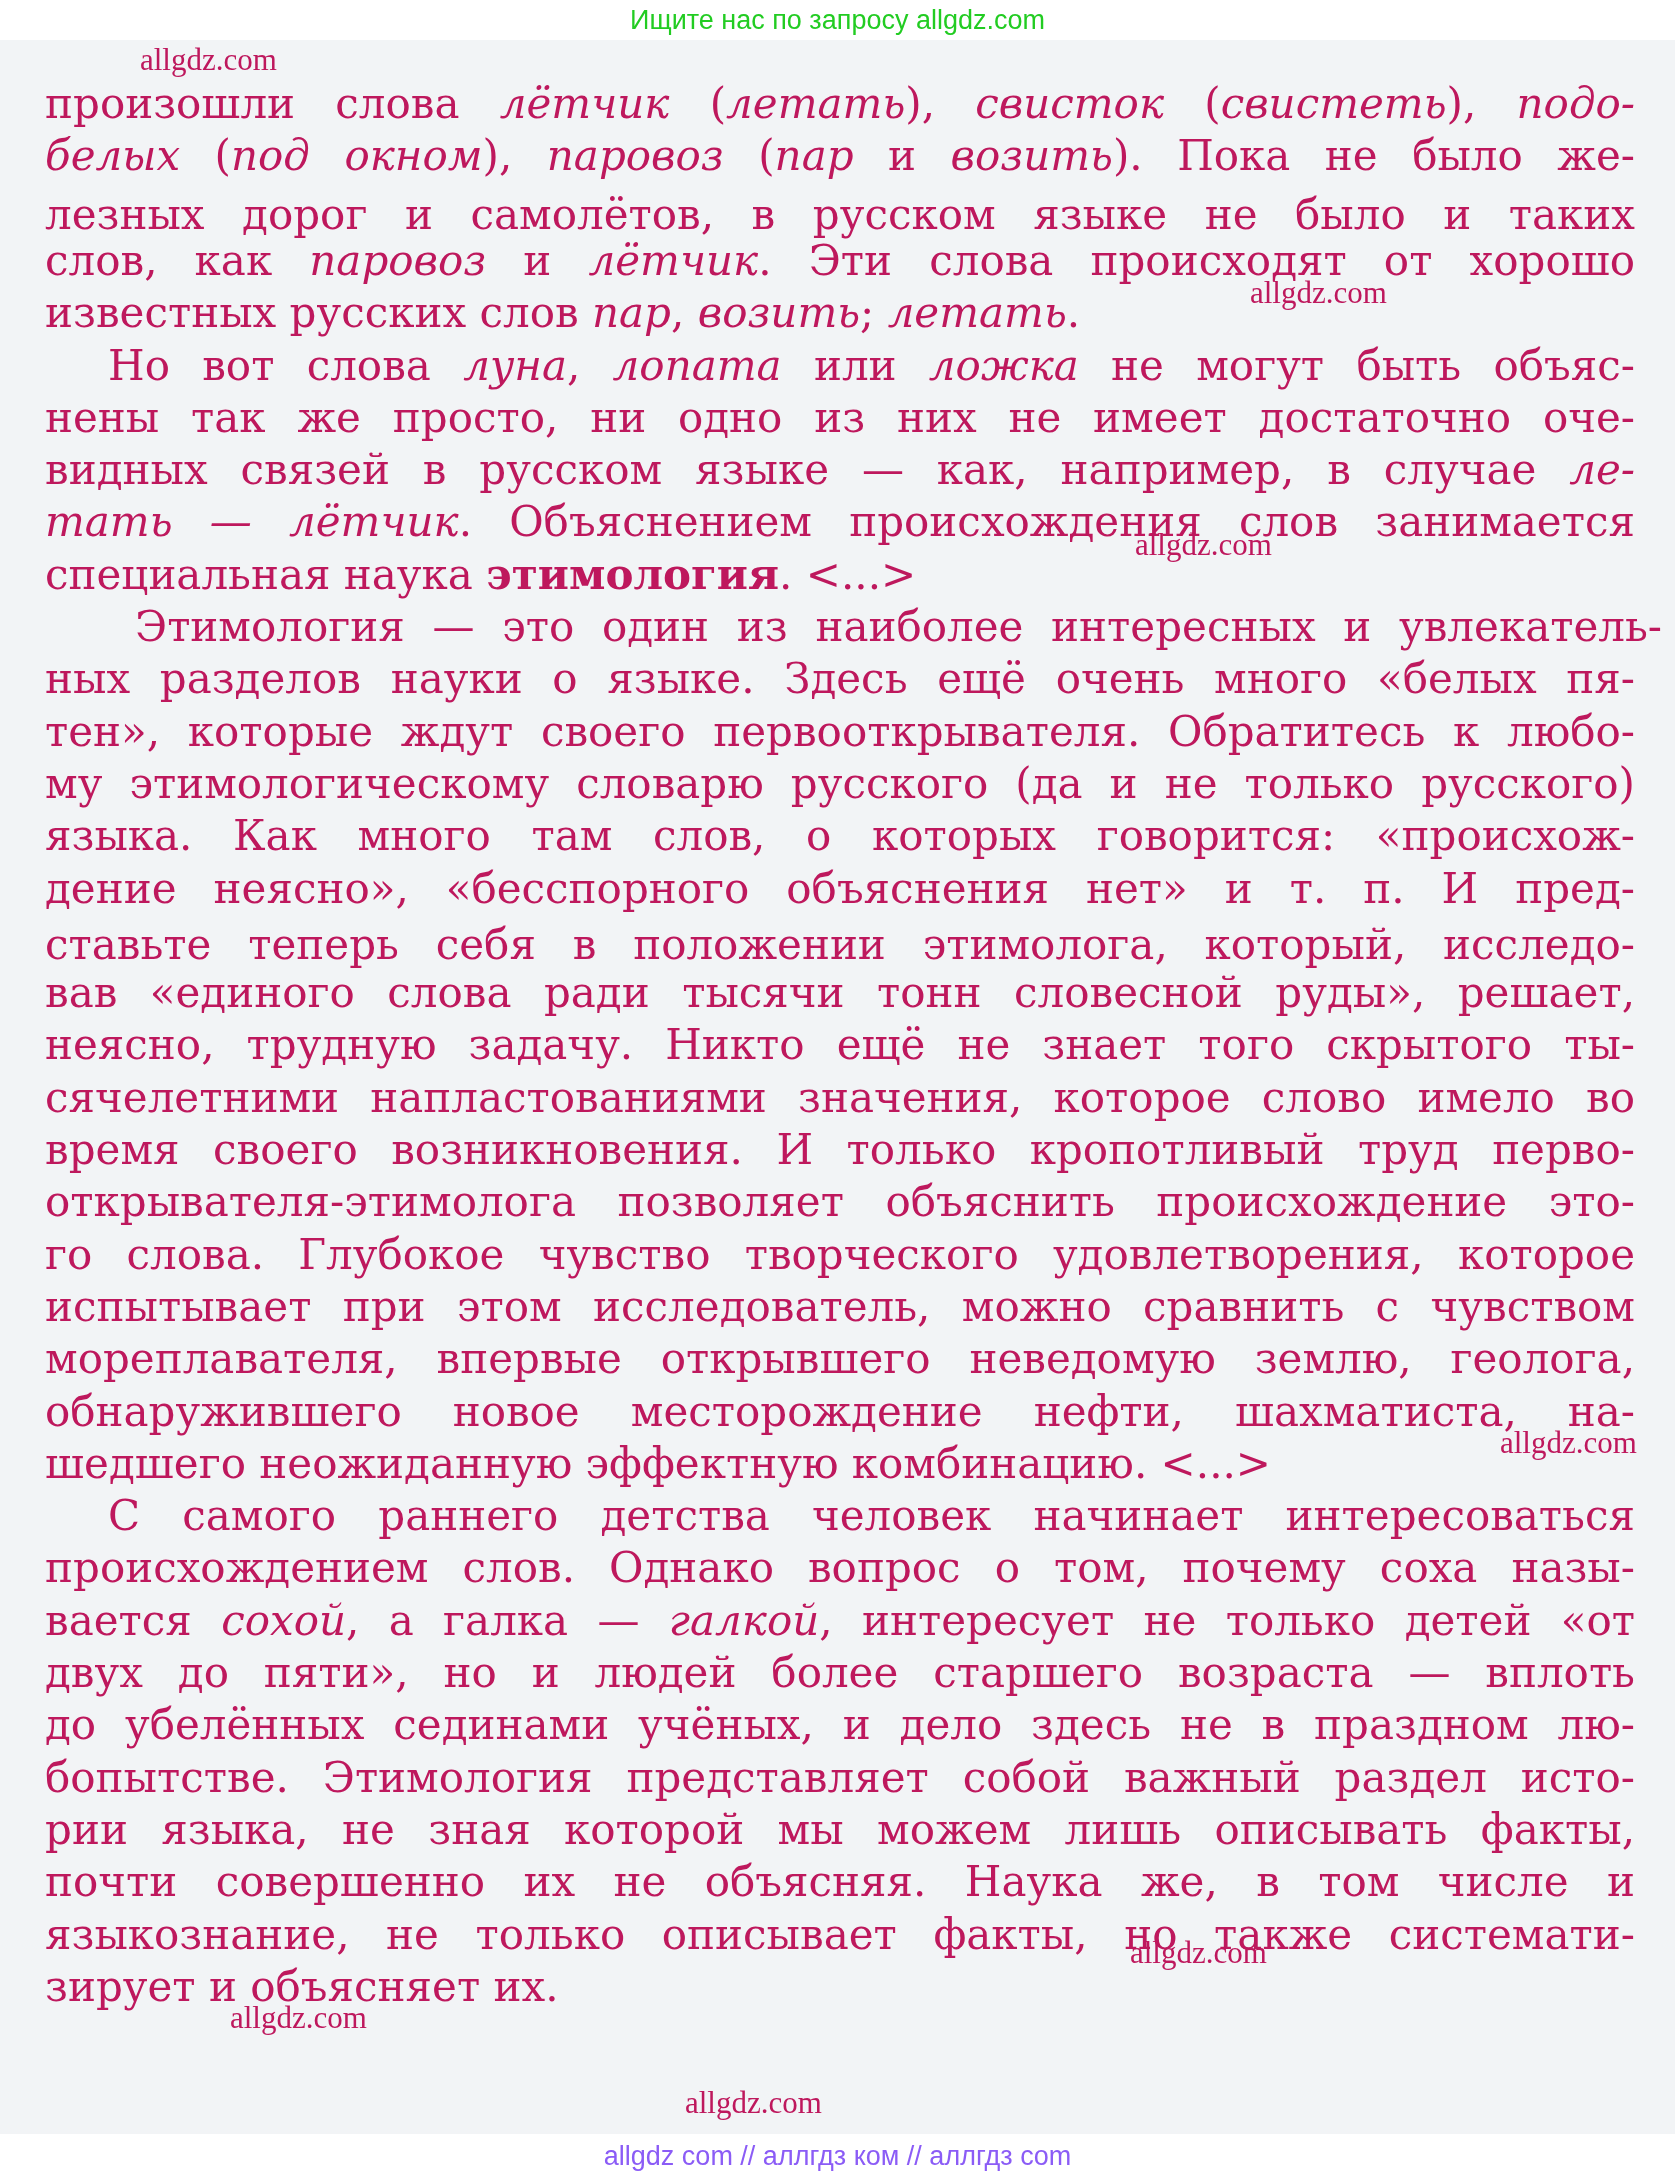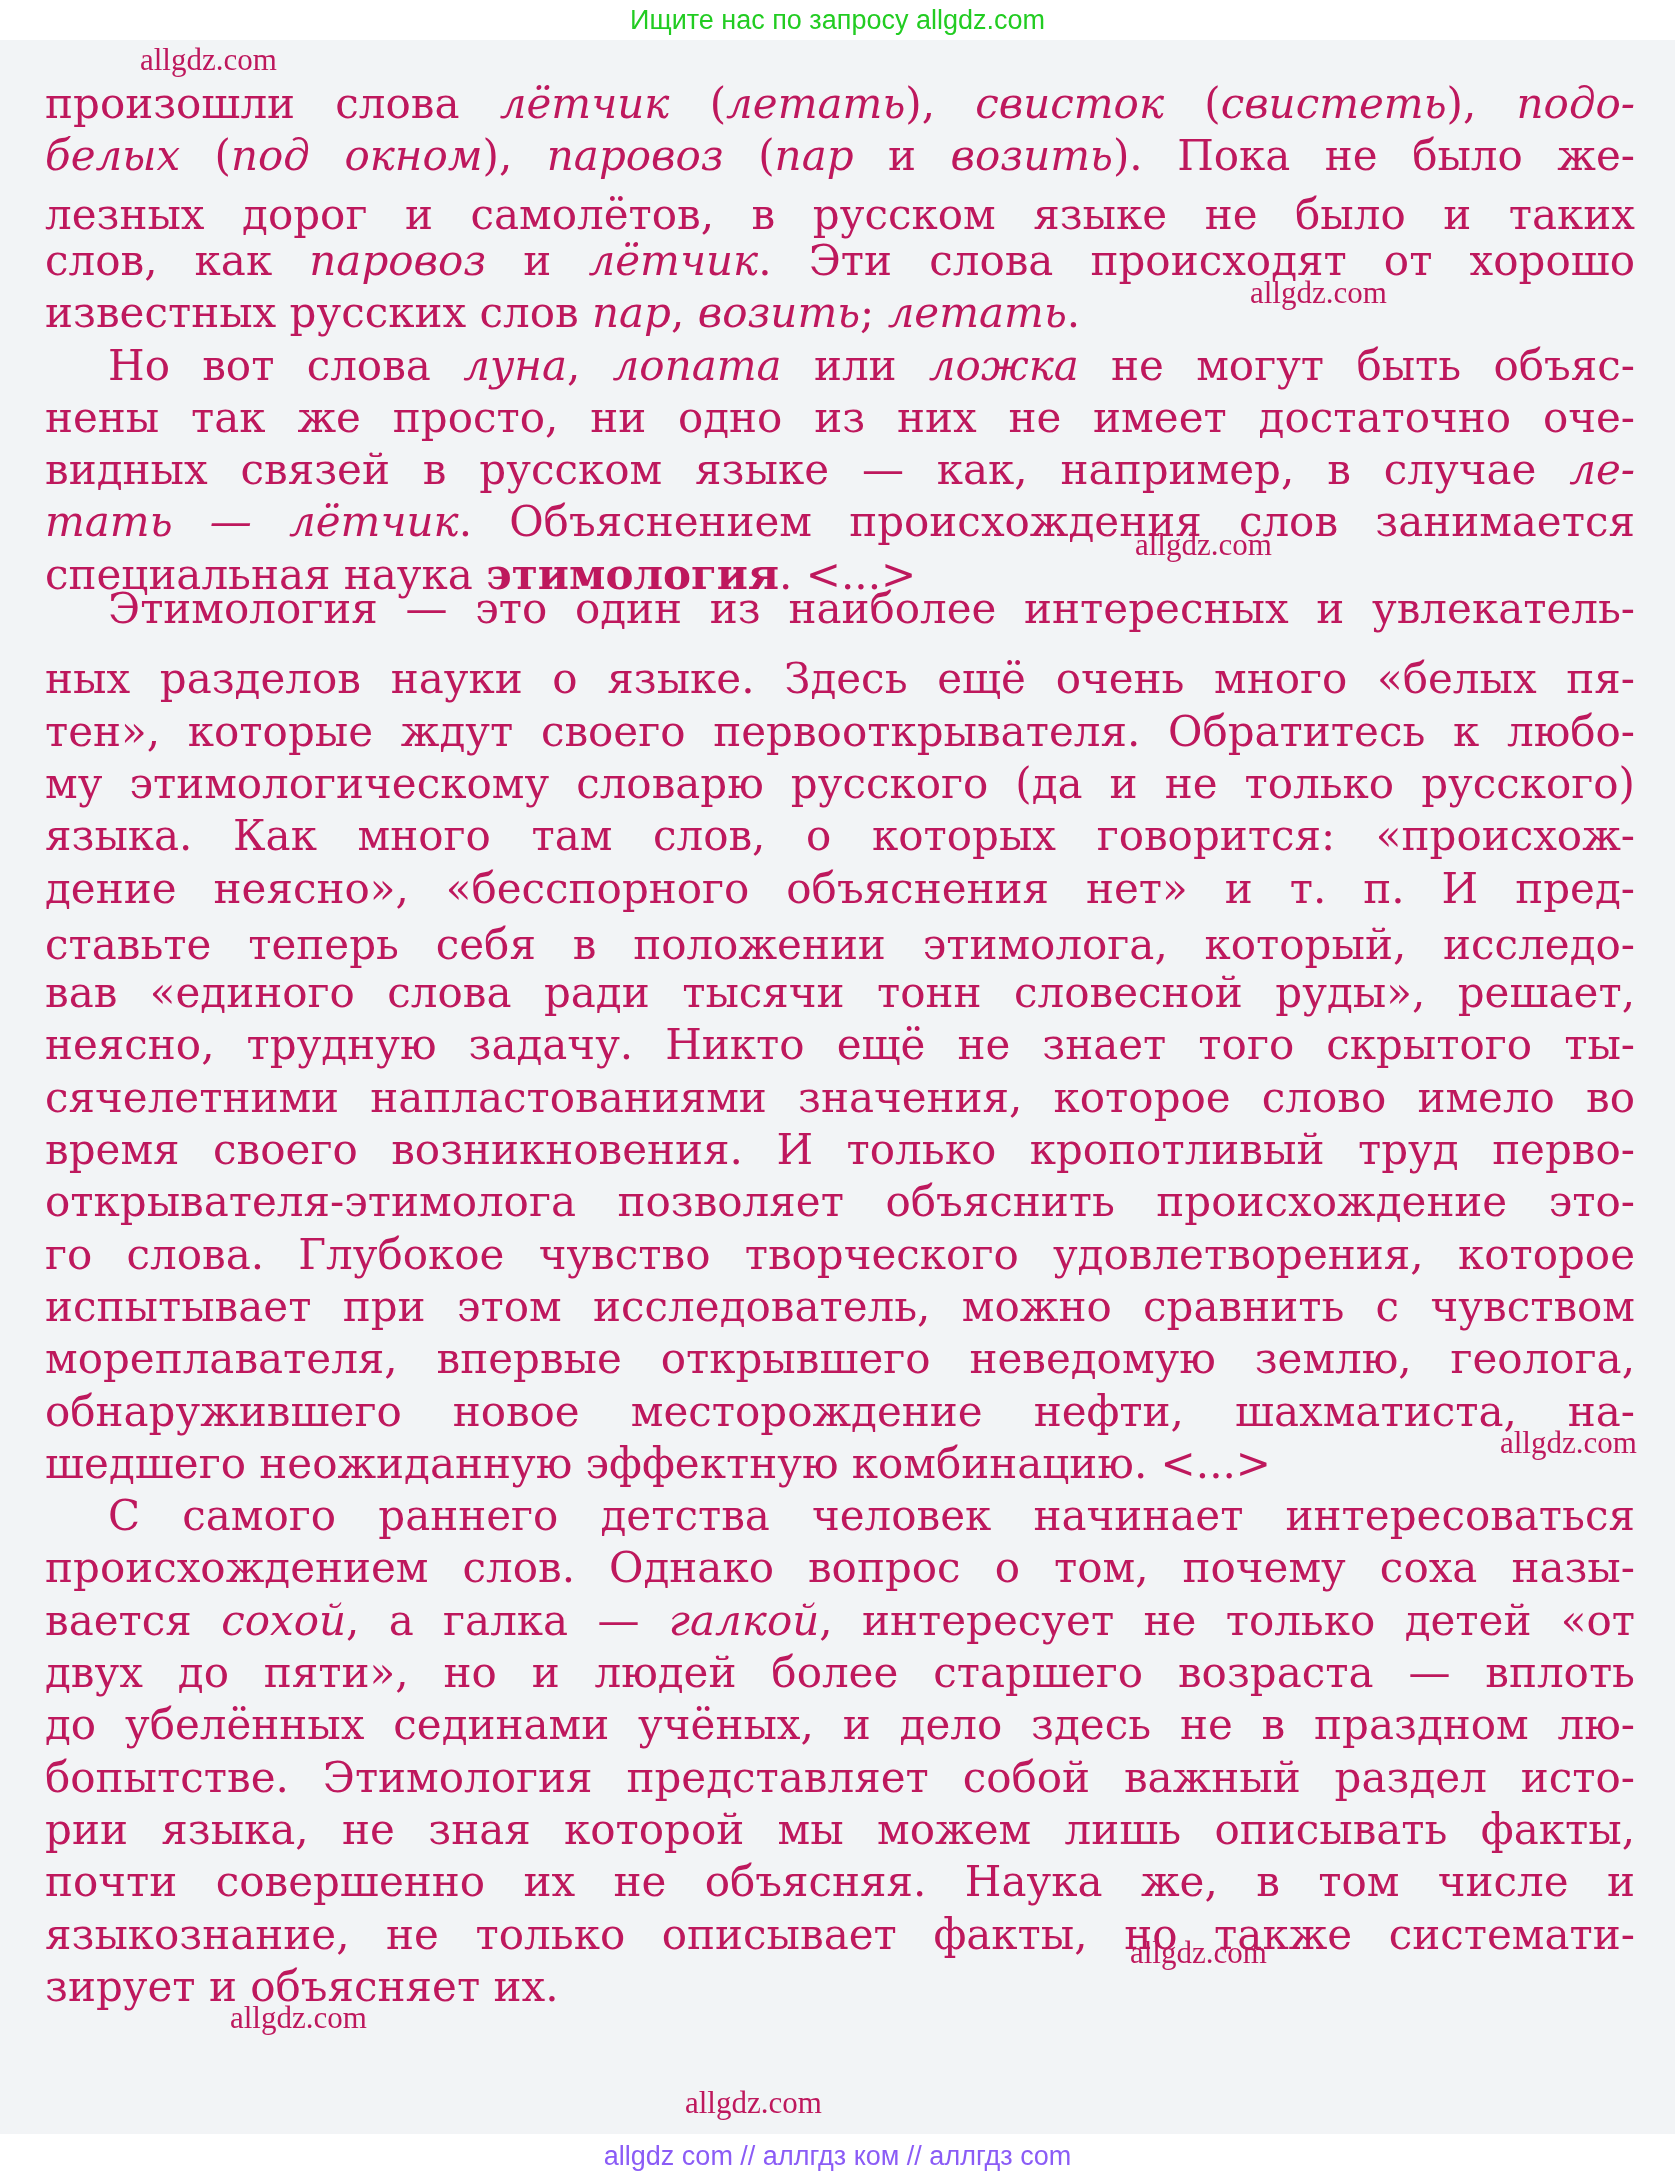--- a/index.html
+++ b/index.html
@@ -51,21 +51,21 @@
       <div class="line" style="top: 38px;">произошли слова <i>лётчик</i> (<i>летать</i>), <i>свисток</i> (<i>свистеть</i>), <i>подо-</i></div>
       <div class="line" style="top: 90.3px;"><i>белых</i> (<i>под окном</i>), <i>паровоз</i> (<i>пар</i> и <i>возить</i>). Пока не было же-</div>
       <div class="line" style="top: 149px;">лезных дорог и самолётов, в русском языке не было и таких</div>
       <div class="line" style="top: 194.9px;">слов, как <i>паровоз</i> и <i>лётчик</i>. Эти слова происходят от хорошо</div>
       <div class="line last" style="top: 247.2px;">известных русских слов <i>пар</i>, <i>возить</i>; <i>летать</i>.</div>
       <div class="line indent" style="top: 299.5px;">Но вот слова <i>луна</i>, <i>лопата</i> или <i>ложка</i> не могут быть объяс-</div>
       <div class="line" style="top: 351.8px;">нены так же просто, ни одно из них не имеет достаточно оче-</div>
       <div class="line" style="top: 404.1px;">видных связей в русском языке — как, например, в случае <i>ле-</i></div>
       <div class="line" style="top: 456.4px;"><i>тать — лётчик</i>. Объяснением происхождения слов занимается</div>
       <div class="line last" style="top: 508.7px;">специальная наука <b>этимология</b>. &lt;...&gt;</div>
-      <div class="line indent" style="top: 543px;">Этимология — это один из наиболее интересных и увлекатель-</div>
+      <div class="line indent" style="top: 561px; margin-left: 27px;">Этимология — это один из наиболее интересных и увлекатель-</div>
       <div class="line" style="top: 613.3px;">ных разделов науки о языке. Здесь ещё очень много «белых пя-</div>
       <div class="line" style="top: 665.6px;">тен», которые ждут своего первооткрывателя. Обратитесь к любо-</div>
       <div class="line" style="top: 717.9px;">му этимологическому словарю русского (да и не только русского)</div>
       <div class="line" style="top: 770.2px;">языка. Как много там слов, о которых говорится: «происхож-</div>
       <div class="line" style="top: 822.5px;">дение неясно», «бесспорного объяснения нет» и т. п. И пред-</div>
       <div class="line" style="top: 879px;">ставьте теперь себя в положении этимолога, который, исследо-</div>
       <div class="line" style="top: 927.1px;">вав «единого слова ради тысячи тонн словесной руды», решает,</div>
       <div class="line" style="top: 979.4px;">неясно, трудную задачу. Никто ещё не знает того скрытого ты-</div>
       <div class="line" style="top: 1031.7px;">сячелетними напластованиями значения, которое слово имело во</div>
       <div class="line" style="top: 1084px;">время своего возникновения. И только кропотливый труд перво-</div>

